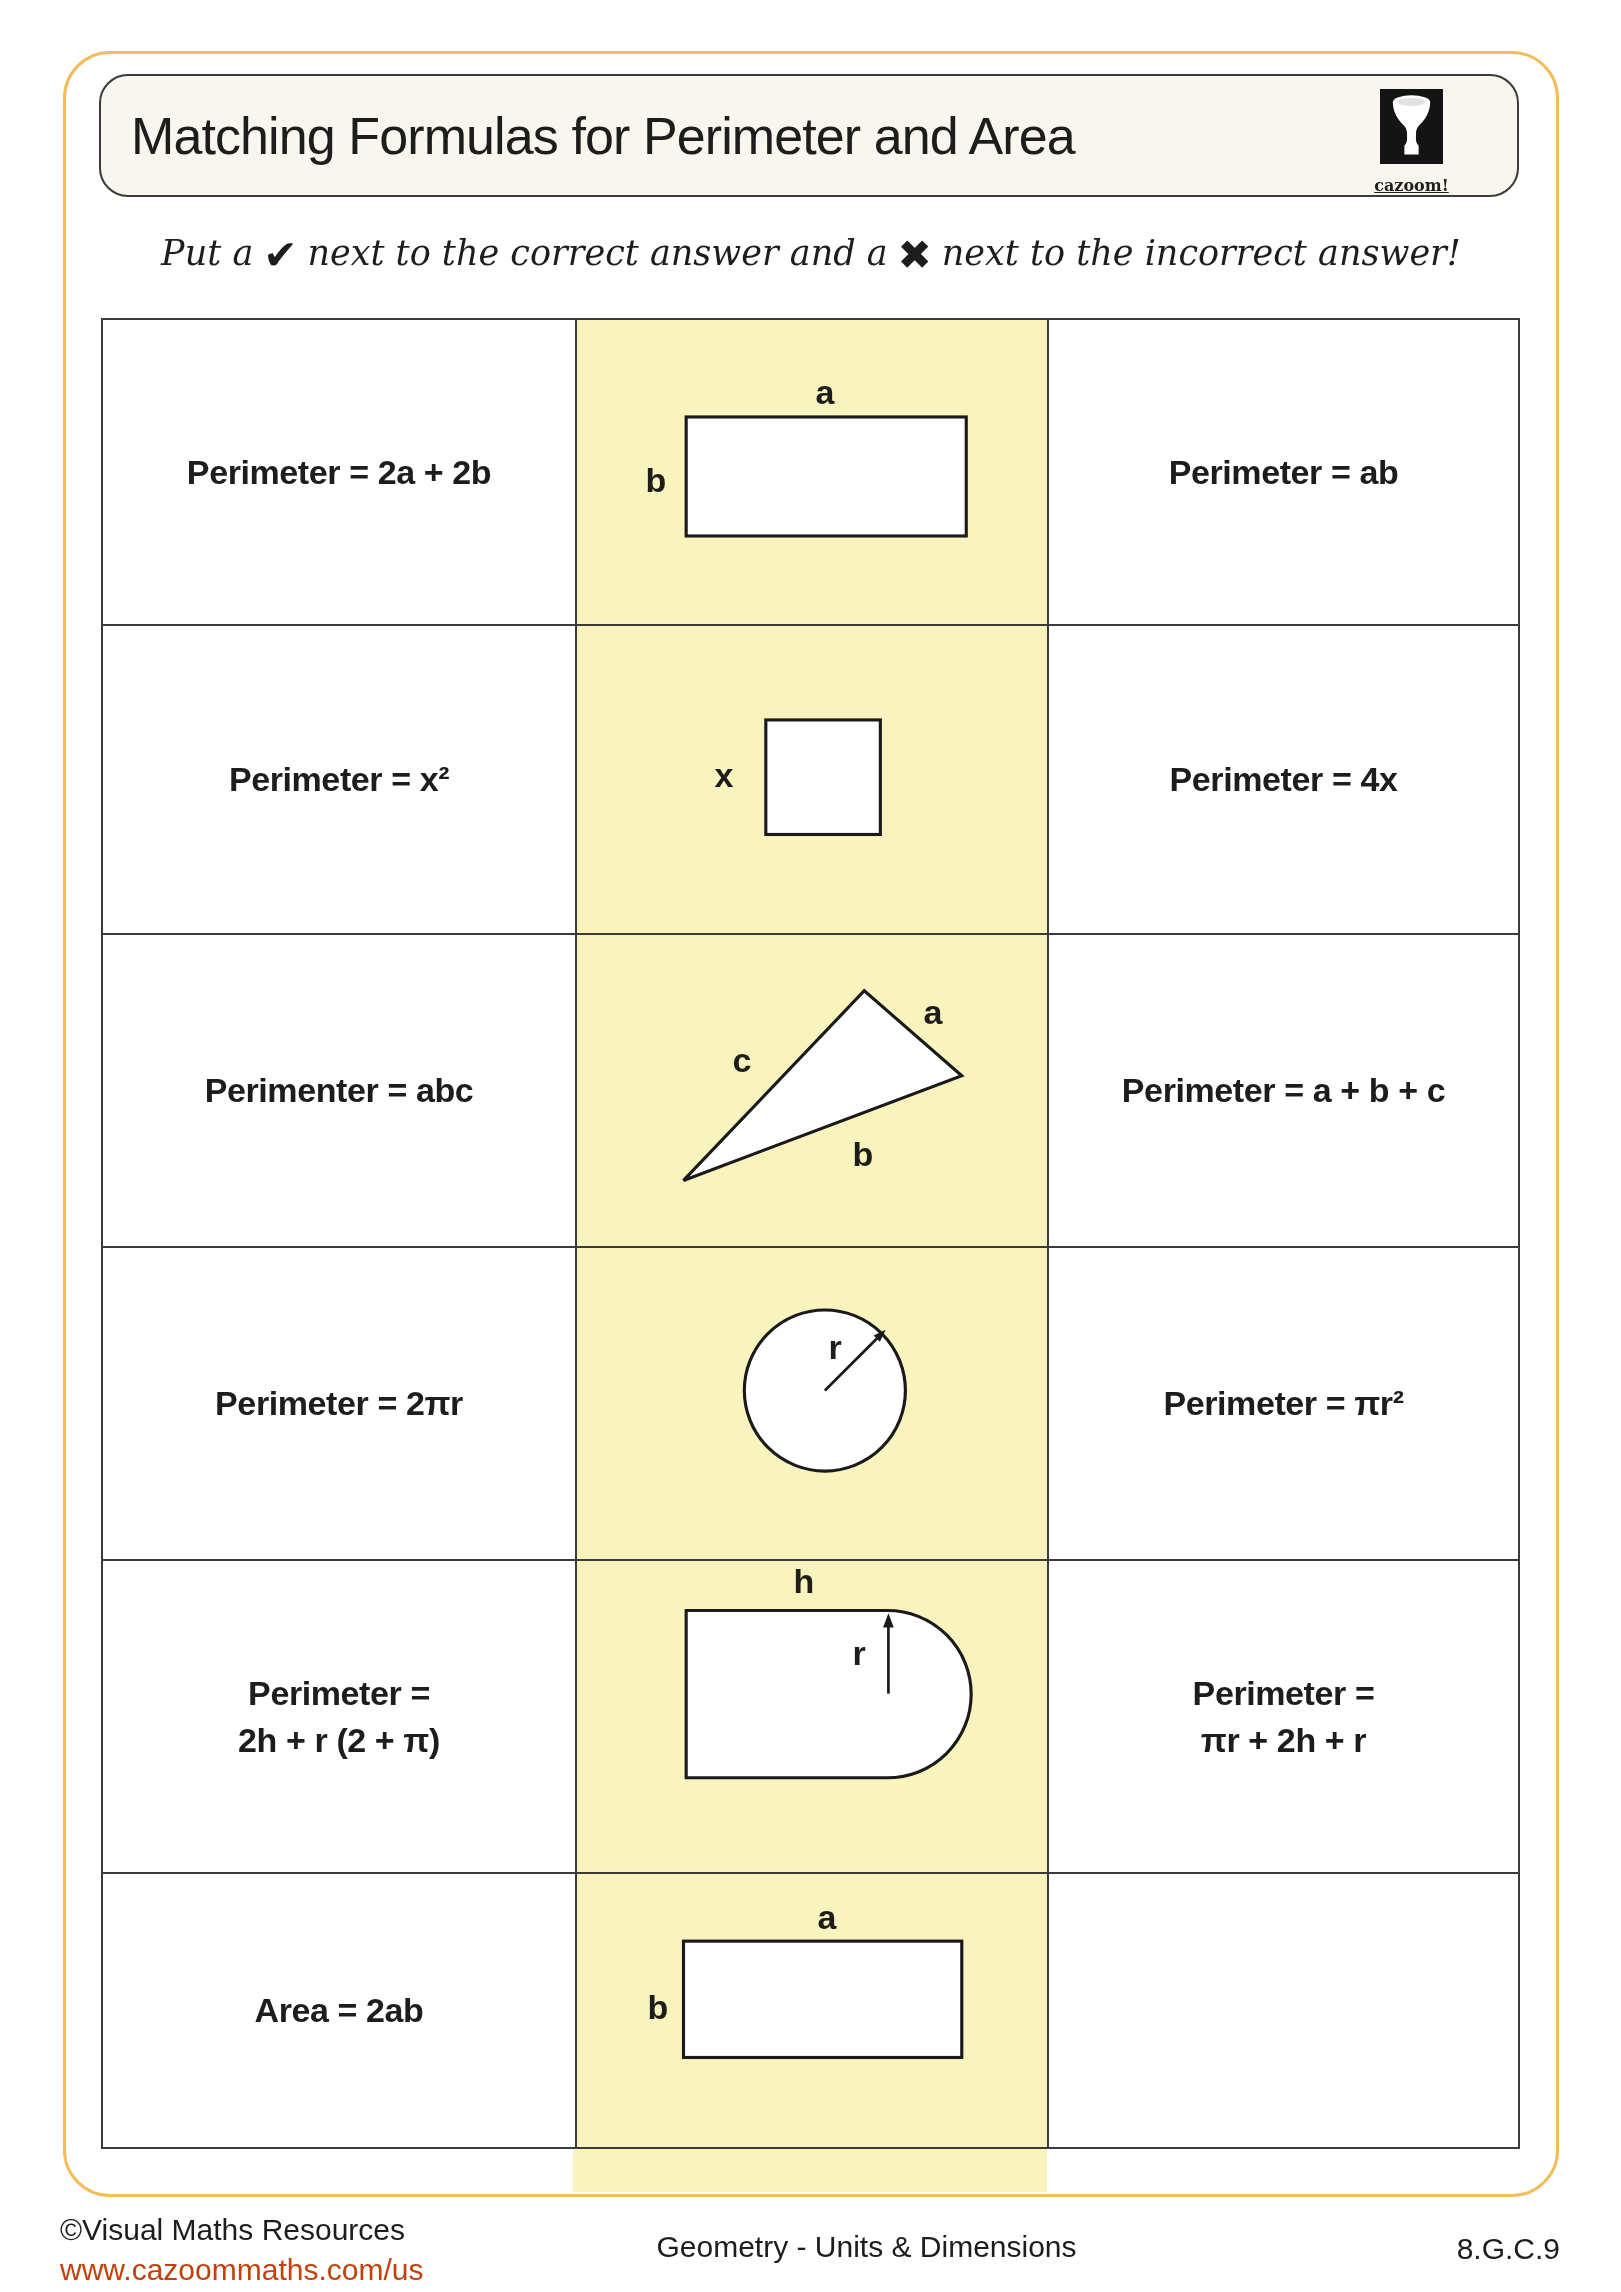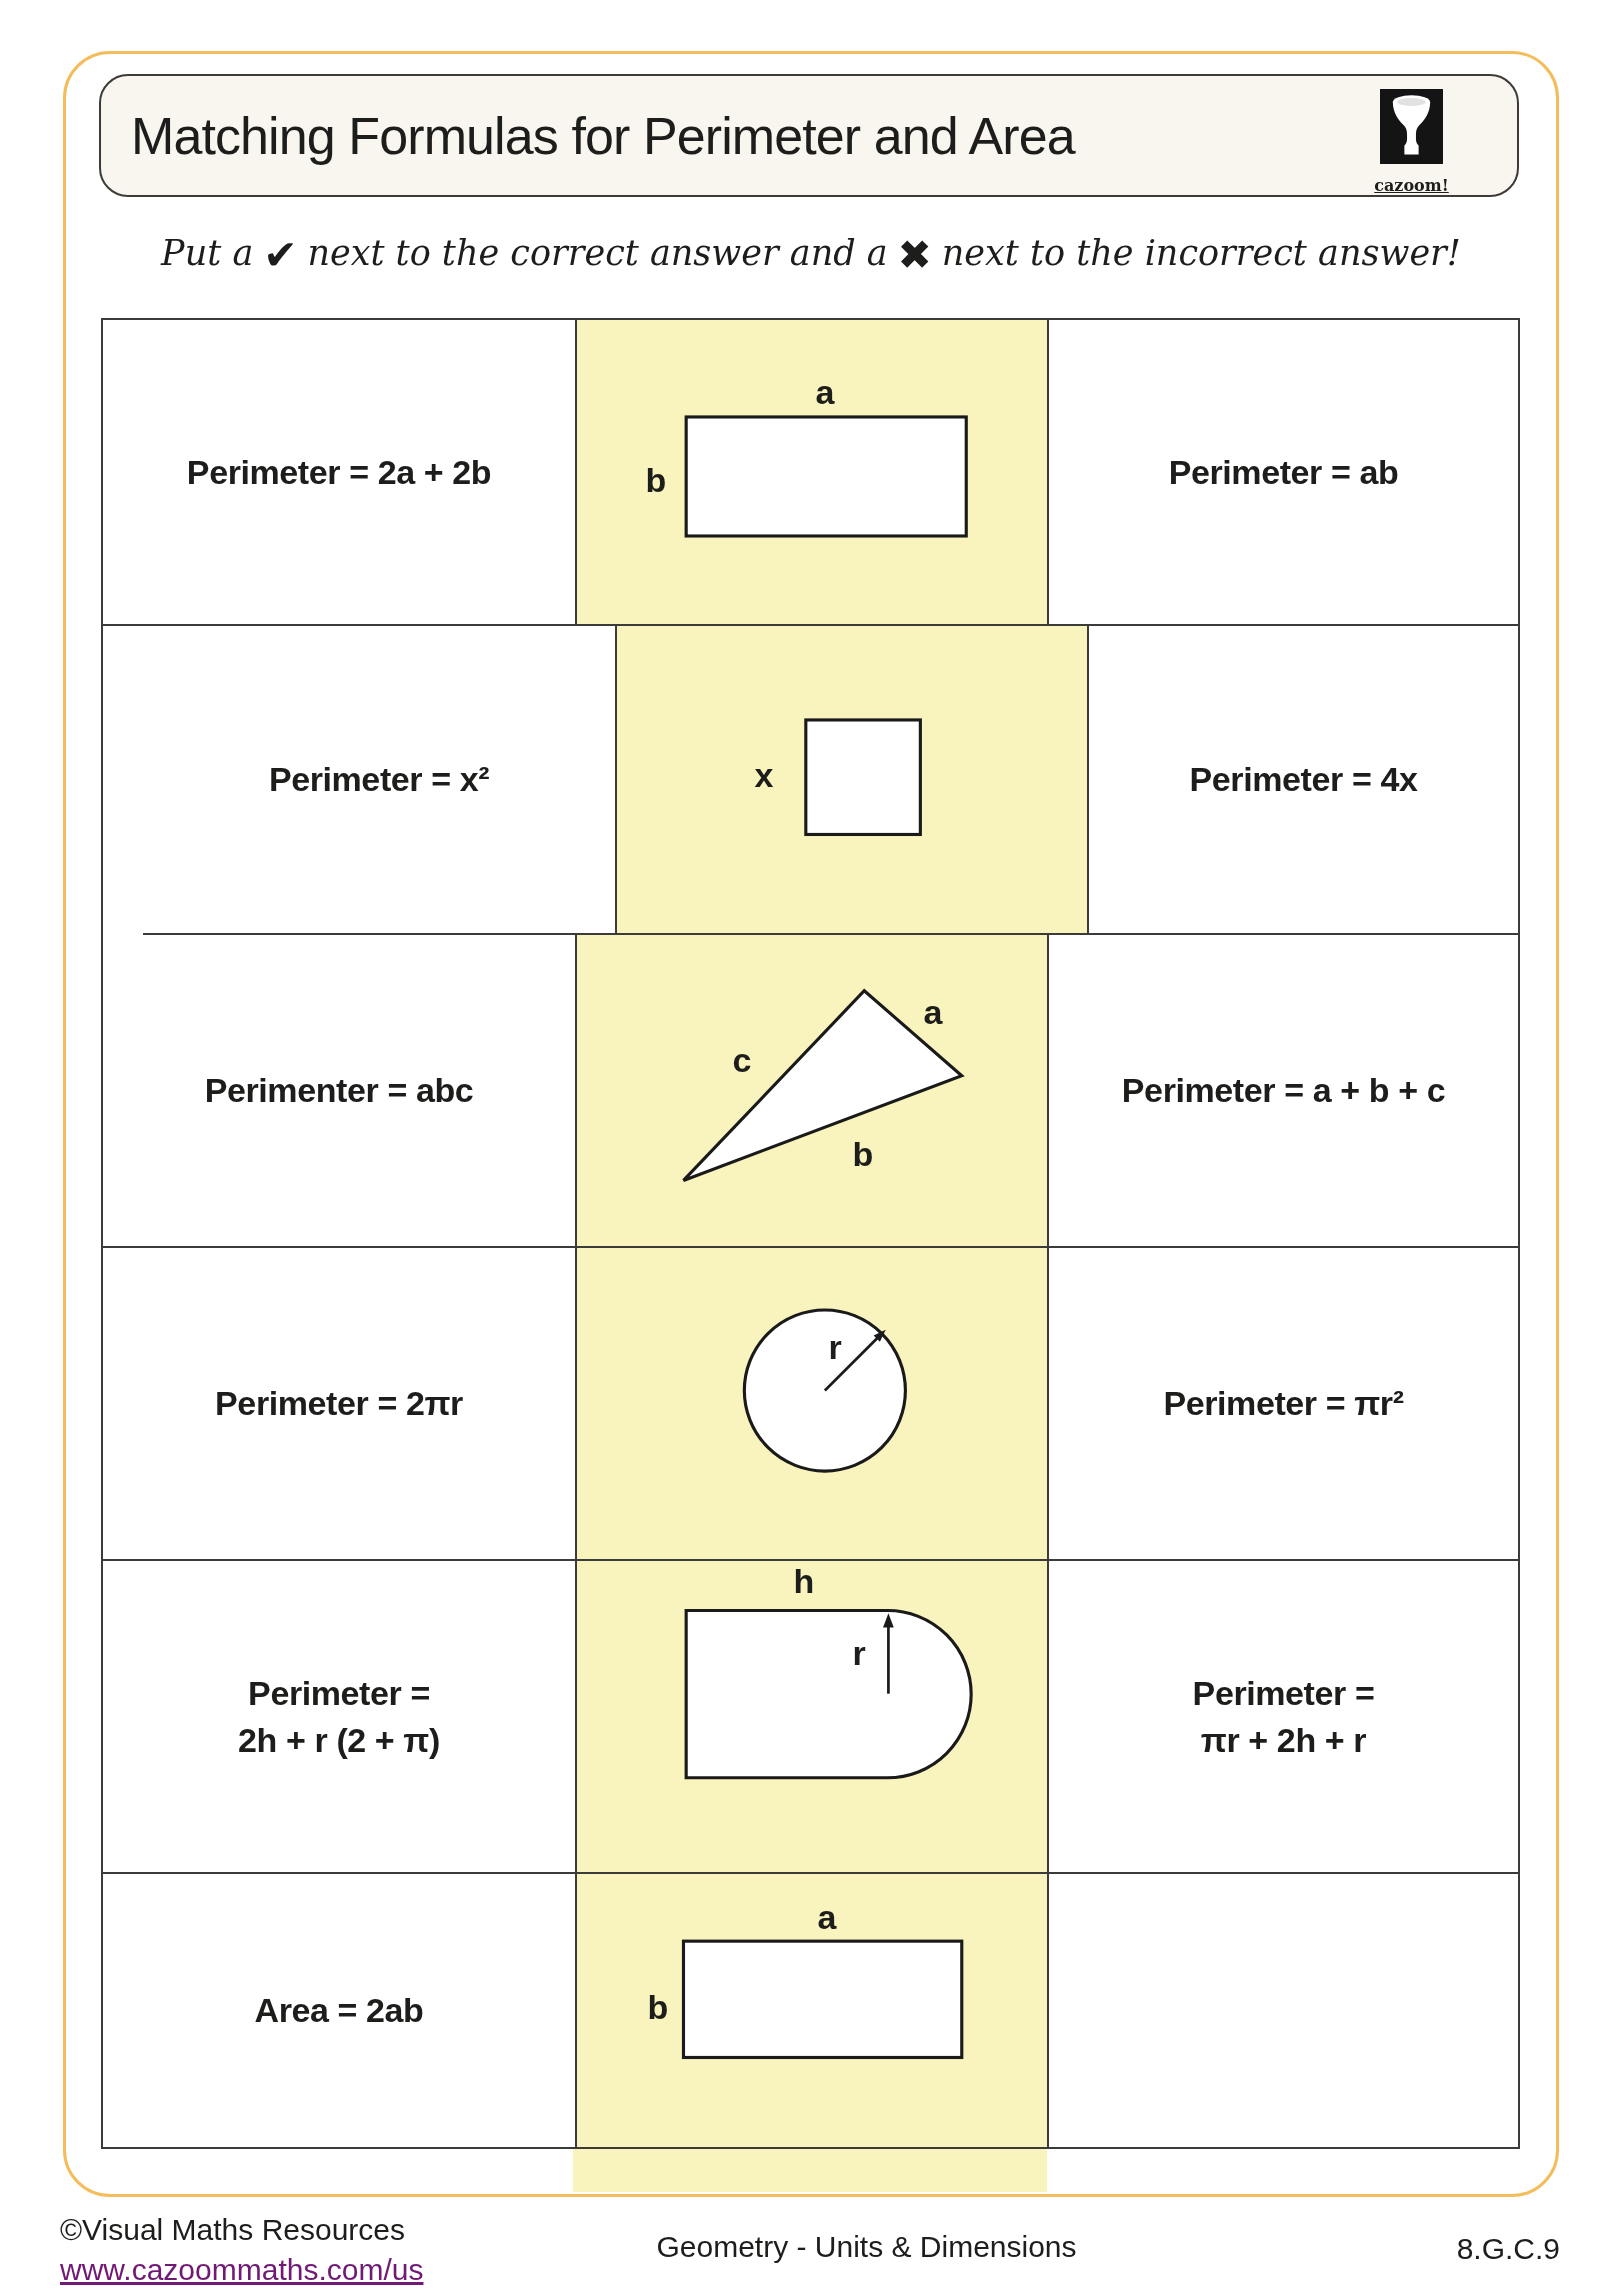--- a/index.html
+++ b/index.html
@@ -50,21 +50,21 @@
   .cell.mid   { width:474px; background:#f9f4bd; border-left:2.7px solid #3b3b39; border-right:2.7px solid #3b3b39; position:relative; }
   .cell.right { flex:1; }
   .formula { font-size:34px; font-weight:bold; text-align:center; line-height:1.38; letter-spacing:-0.4px; }
   .shape-label {
     position:absolute; font-size:34px; font-weight:bold;
     transform:translate(-50%,-50%); line-height:1;
   }
   svg.shape { position:absolute; left:0; top:0; display:block; }
 
   .footer-left  { position:absolute; left:60px; top:2200px; font-size:30px; line-height:40px;margin-top:10px; }
-  .footer-link  { color:#701a75; text-decoration:underline; cursor:pointer; }
+  .footer-link  { color:#c2410c; cursor:pointer; }
   .footer-center{ position:absolute; left:111px; top:2230px; width:calc(100% - 111px); text-align:center; font-size:30px; }
   .footer-right { position:absolute; right:62px; top:2232px; font-size:30px; }
 </style>
 </head>
 <body>
 
 <div class="frame"></div>
 
 <div class="title-box">
   <h1 class="title">Matching Formulas for Perimeter and Area</h1>
@@ -97,21 +97,21 @@
         <rect x="122" y="108" width="313" height="133" fill="#ffffff" stroke="#1a1a1a" stroke-width="3.5"></rect>
       </svg>
       <span class="shape-label" style="left:248px; top:72px;">a</span>
       <span class="shape-label" style="left:79px;  top:160px;">b</span>
     </div>
     <div class="cell right">
       <div class="formula">Perimeter = ab</div>
     </div>
   </div>
 
-  <div class="row" style="height:309px;margin-left:40px;">
+  <div class="row" style="height:309px;">
     <div class="cell left">
       <div class="formula">Perimeter = x²</div>
     </div>
     <div class="cell mid">
       <svg class="shape" width="468" height="306" viewBox="0 0 523 342">
         <rect x="211" y="105" width="128" height="128" fill="#ffffff" stroke="#1a1a1a" stroke-width="3.5"></rect>
       </svg>
       <span class="shape-label" style="left:147px; top:149px;">x</span>
     </div>
     <div class="cell right">

